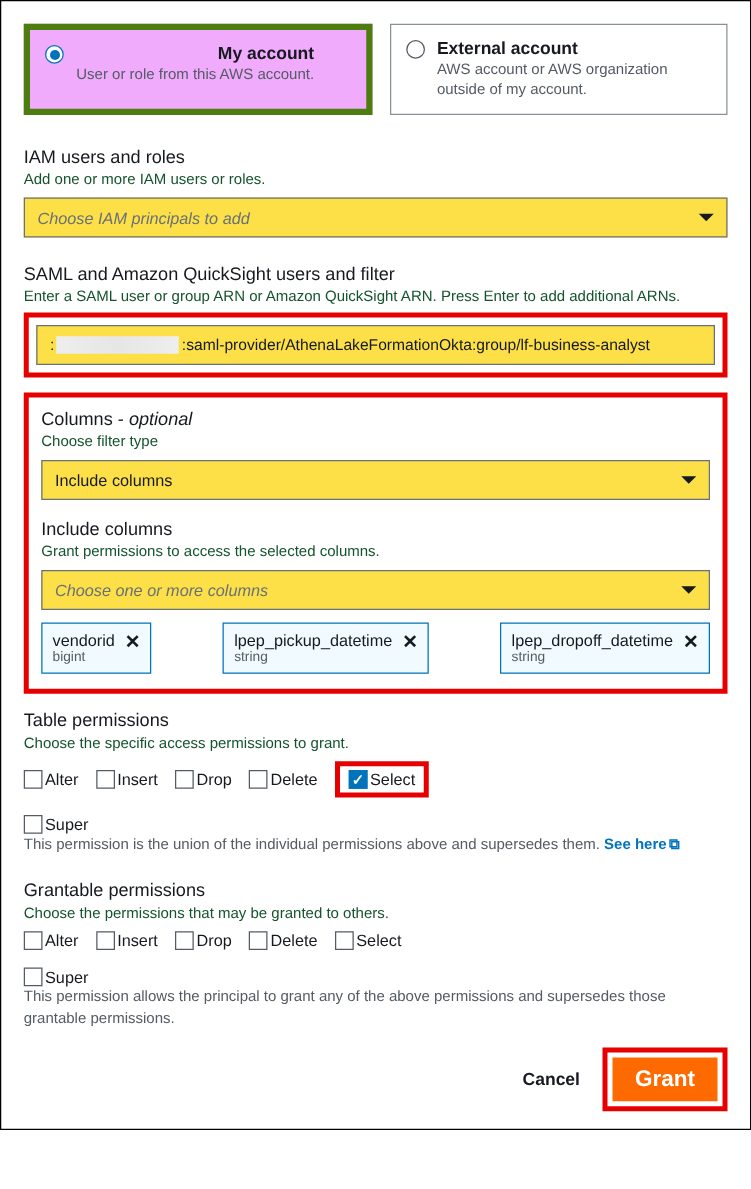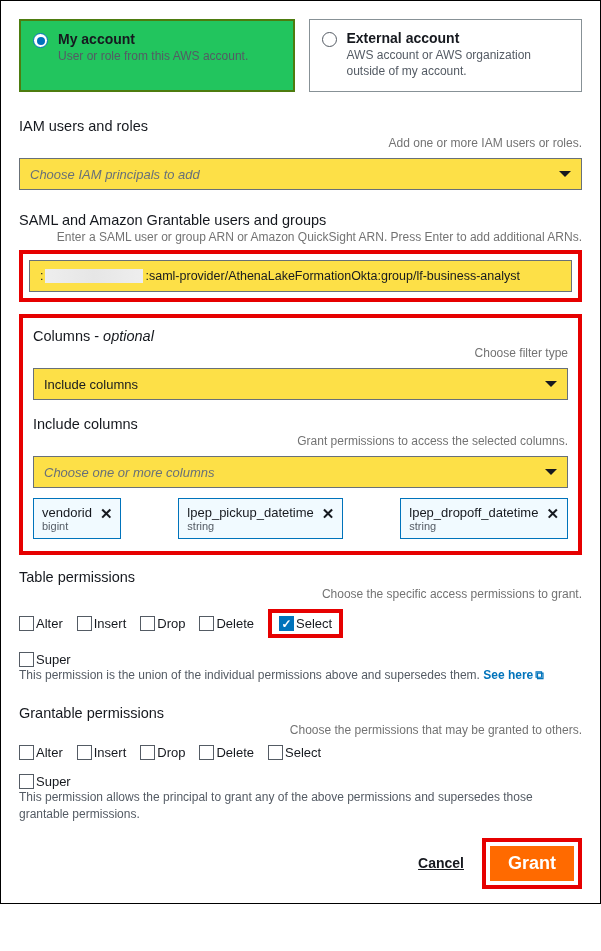--- a/index.html
+++ b/index.html
@@ -17,39 +17,40 @@
   .account-row { display: flex; gap: 14px; margin-bottom: 26px; }
   .account-card {
     flex: 1;
     border: 1px solid #879196;
     padding: 10px 12px 12px 12px;
     display: flex;
     gap: 10px;
     cursor: pointer;
   }
   .account-card.selected {
-    border: 2px solid #4d7c0f;
-    background: #22c55e;
+    border: 5px solid #4d7c0f;
+    background: #f0abfc;
+    text-align: right;
   }
   .radio {
     width: 15px; height: 15px; border-radius: 50%;
     border: 1px solid #545b64; flex: 0 0 15px; margin-top: 2px;
     position: relative; background: #fff;
   }
   .radio.checked { border-color: #0073bb; }
   .radio.checked::after {
     content: ""; position: absolute; top: 2.5px; left: 2.5px;
     width: 8px; height: 8px; background: #0073bb; border-radius: 50%;
   }
   .acct-text .title { font-weight: 700; font-size: 14px; margin-bottom: 2px; }
   .acct-text .sub { font-size: 12px; color: #545b64; line-height: 1.3; }
 
   .sect { margin-bottom: 22px; }
   .sect-title { font-weight: 400; font-size: 14.5px; margin-bottom: 2px; }
-  .sect-sub { font-size: 12px; color: #737373; margin-bottom: 8px; text-align: right; }
+  .sect-sub { font-size: 12px; color: #14532d; margin-bottom: 8px; }
   .sect-sub.tight { margin-bottom: 6px; }
 
   .select-box,
   .input-box {
     width: 100%;
     border: 1px solid #687078;
     padding: 6px 28px 6px 10px;
     font-size: 13px;
     background: #fde047;
     min-height: 32px;
@@ -100,21 +101,21 @@
 
   .super-block { margin-top: 14px; }
   .super-note { font-size: 12px; color: #545b64; line-height: 1.35; }
   .see-here { color: #0073bb; font-weight: 700; text-decoration: none; }
   .ext-icon { color: #0073bb; font-size: 12px; margin-left: 2px; }
 
   .footer {
     display: flex; justify-content: flex-end; align-items: center; gap: 18px;
     margin-top: 16px;
   }
-  .btn-cancel { font-weight: 700; background: none; border: none; font-size: 14px; cursor: pointer; color:#16191f;text-decoration:underline; }
+  .btn-cancel { font-weight: 700; background: none; border: none; font-size: 14px; cursor: pointer; color:#16191f; }
   .grant-hl { border: 4px solid #e60000; padding: 4px; display: inline-block; }
   .btn-grant {
     background: #ff6a00; color: #fff; border: none;
     font-weight: 700; font-size: 18px; padding: 7px 18px; cursor: pointer;
   }
 </style>
 </head>
 <body>
 
 <div class="page">
@@ -138,21 +139,21 @@
 
   <div class="sect">
     <div class="sect-title">IAM users and roles</div>
     <div class="sect-sub">Add one or more IAM users or roles.</div>
     <div class="select-box">
       <span class="placeholder">Choose IAM principals to add</span>
     </div>
   </div>
 
   <div class="sect" style="margin-bottom:12px">
-    <div class="sect-title">SAML and Amazon Grantable users and groups</div>
+    <div class="sect-title">SAML and Amazon QuickSight users and filter</div>
     <div class="sect-sub tight">Enter a SAML user or group ARN or Amazon QuickSight ARN. Press Enter to add additional ARNs.</div>
     <div class="hl-red arn">
       <div class="input-box" style="padding-right:10px">
         <span class="arn-text">
           <span>:</span>
           <span class="redact"></span>
           <span>:saml-provider/AthenaLakeFormationOkta:group/lf-business-analyst</span>
         </span>
       </div>
     </div>

